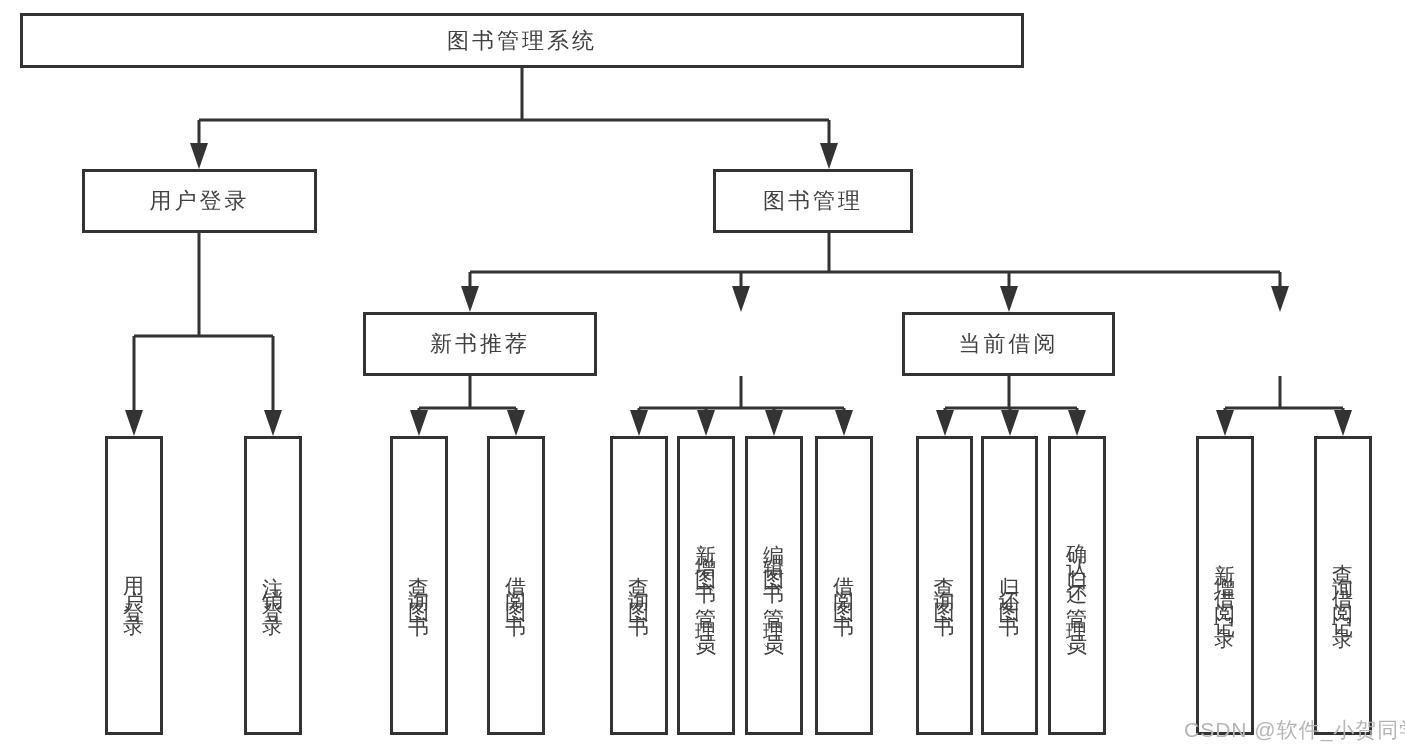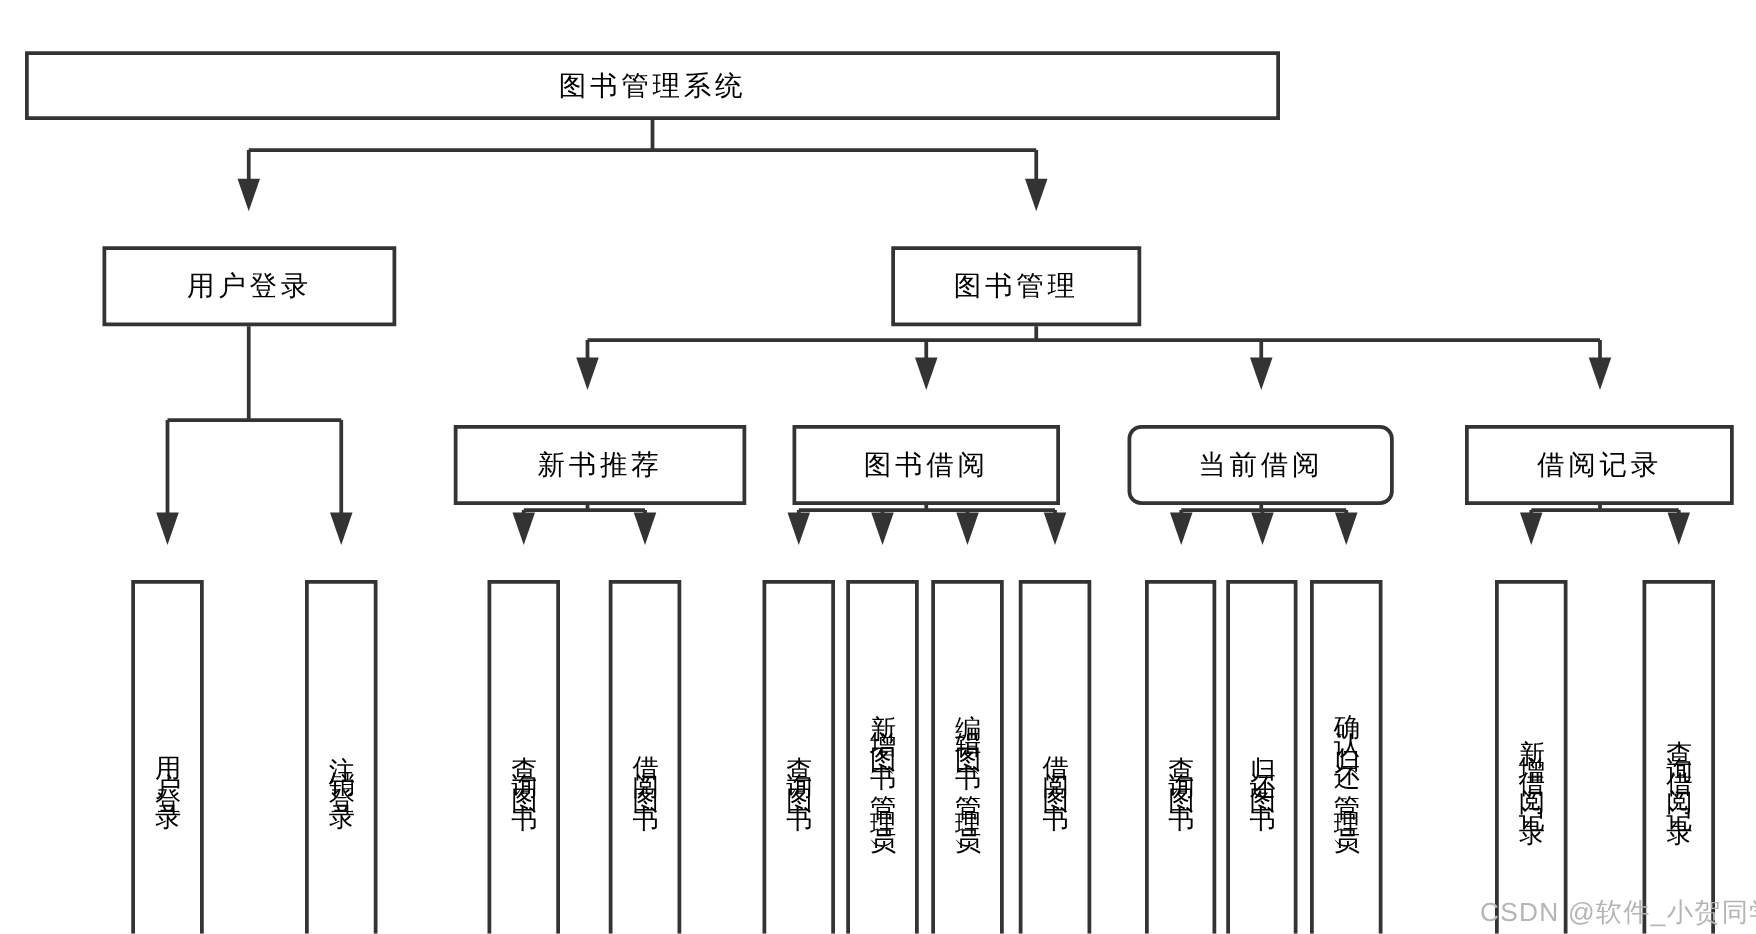--- a/index.html
+++ b/index.html
@@ -22,23 +22,22 @@
     z-index: 0;
   }
   .node {
     position: absolute;
     box-sizing: border-box;
     border: 3px solid #333333;
     background: #ffffff;
     display: flex;
     align-items: center;
     justify-content: center;
-    color: #000000;
+    color: #404040;
     z-index: 1;
-    margin-top: 28px;
   }
   .node.h {
     font-size: 22px;
     letter-spacing: 3px;
     white-space: nowrap;
   }
   .node.v {
     font-size: 21px;
     writing-mode: vertical-rl;
     text-orientation: mixed;
@@ -100,23 +99,21 @@
       <polygon points="1334,410 1352,410 1343,436"></polygon>
     </g>
   </svg>
 
   <div class="node h" style="left:20px; top:13px; width:1004px; height:55px;">图书管理系统</div>
 
   <div class="node h" style="left:82px; top:169px; width:235px; height:64px;">用户登录</div>
   <div class="node h" style="left:713px; top:169px; width:200px; height:64px;">图书管理</div>
 
   <div class="node h" style="left:363px; top:312px; width:234px; height:64px;">新书推荐</div>
-  <div class="node h" style="left:634px; top:312px; width:214px; height:64px;">图书借阅</div>
-  <div class="node h" style="left:902px; top:312px; width:213px; height:64px;border-radius:11px;">当前借阅</div>
-  <div class="node h" style="left:1172px; top:312px; width:215px; height:64px;">借阅记录</div>
+  <div class="node h" style="left:902px; top:312px; width:213px; height:64px;">当前借阅</div>
 
   <div class="node v" style="left:105px; top:436px; width:58px; height:299px;">用户登录</div>
   <div class="node v" style="left:244px; top:436px; width:58px; height:299px;">注销登录</div>
 
   <div class="node v" style="left:390px; top:436px; width:58px; height:299px;">查询图书</div>
   <div class="node v" style="left:487px; top:436px; width:58px; height:299px;">借阅图书</div>
 
   <div class="node v" style="left:610px; top:436px; width:58px; height:299px;">查询图书</div>
   <div class="node v" style="left:677px; top:436px; width:58px; height:299px;">新增图书（管理员）</div>
   <div class="node v" style="left:745px; top:436px; width:58px; height:299px;">编辑图书（管理员）</div>

